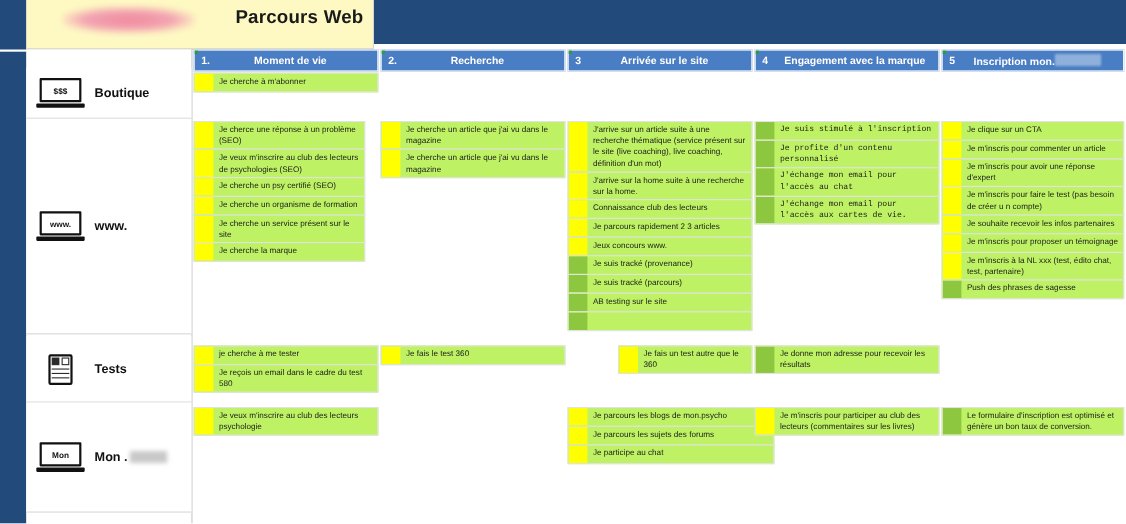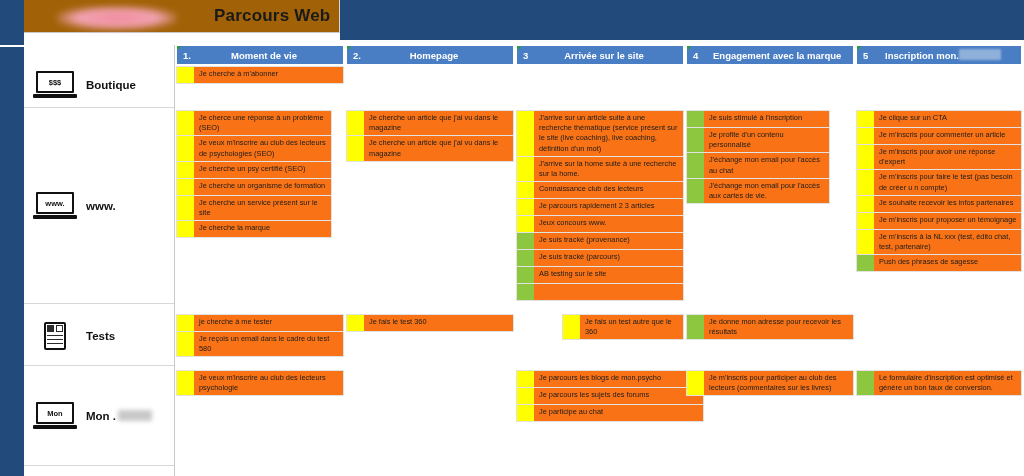--- a/index.html
+++ b/index.html
@@ -21,22 +21,22 @@
     position:absolute; left:0; top:0; width:24px; height:45px;
     background:#224a7a;
   }
   #left-rail{
     position:absolute; left:0; top:47px; width:24px; height:429px;
     background:#224a7a;
   }
 
   
   #title-zone{
-    position:absolute; left:24px; top:0; width:316px; height:33px;
-    background:#a16207; border-bottom:1px solid #c8c8c8;
+    position:absolute; left:24px; top:0; width:316px; height:45px;
+    background:#fef9c3; border-bottom:1px solid #c8c8c8;
     border-right:1px solid #d5d5d5;
   }
   #logo-redaction{
     position:absolute; left:33px; top:6px; width:120px; height:24px;
     background:radial-gradient(ellipse at center,#ef8a9c 0%, #f3a3b2 48%, rgba(255,255,255,0) 78%);
     filter:blur(3px);
   }
   #page-title{
     position:absolute; left:190px; top:6px;
     font-size:17px; font-weight:bold; color:#1a1a1a; letter-spacing:.2px;
@@ -110,21 +110,21 @@
     position:absolute; left:12px; top:3px; width:7px; height:7px;
     border:1px solid #2b2b2b; background:#fff;
   }
   .bookicon .ln{
     position:absolute; left:3px; width:16px; height:1.6px; background:#2b2b2b;
   }
 
   
   .cell{
     position:absolute;
-    background:#f97316;
+    background:#bef264;
     border:1px solid #e2e2e2;
     display:flex;
     overflow:hidden;
   }
   .cell .swatch{ flex:0 0 17px; }
   .cell .txt{
     flex:1; padding:2px 4px 2px 5px;
     font-size:7.4px; line-height:1.38; color:#1b1b1b;
   }
   .grp{ position:absolute; }
@@ -146,21 +146,21 @@
 
 <div id="col-headers">
     <div class="col-header" style="left: 176px; width: 168px;">
       <span class="corner-dot"></span>
       <span class="num">1.</span>
       <span class="lbl">Moment de vie</span>
     </div>
     <div class="col-header" style="left: 346px; width: 168px;">
       <span class="corner-dot"></span>
       <span class="num">2.</span>
-      <span class="lbl">Homepage</span>
+      <span class="lbl">Recherche</span>
     </div>
     <div class="col-header" style="left: 516px; width: 168px;">
       <span class="corner-dot"></span>
       <span class="num">3</span>
       <span class="lbl">Arrivée sur le site</span>
     </div>
     <div class="col-header" style="left: 686px; width: 168px;">
       <span class="corner-dot"></span>
       <span class="num">4</span>
       <span class="lbl">Engagement avec la marque</span>
@@ -286,21 +286,21 @@
         <div class="txt">Je suis tracké (parcours)</div>
       </div>
       <div class="cell" style="position: relative; margin-top: -1px; min-height: 18px;">
         <div class="swatch" style="background: rgb(141, 198, 63);"></div>
         <div class="txt">AB testing sur le site</div>
       </div>
       <div class="cell" style="position: relative; margin-top: -1px; min-height: 18px;">
         <div class="swatch" style="background: rgb(141, 198, 63);"></div>
       </div>
     </div>
-    <div class="grp" style="left: 686px; top: 110px; width: 144px;">
+    <div class="grp" style="left: 686px; top: 110px; width: 168px; font-family: Liberation Mono, monospace;">
       <div class="cell" style="position: relative; margin-top: 0px; min-height: 18px;">
         <div class="swatch" style="background: rgb(141, 198, 63);"></div>
         <div class="txt">Je suis stimulé à l'inscription</div>
       </div>
       <div class="cell" style="position: relative; margin-top: -1px; min-height: 18px;">
         <div class="swatch" style="background: rgb(141, 198, 63);"></div>
         <div class="txt">Je profite d'un contenu personnalisé</div>
       </div>
       <div class="cell" style="position: relative; margin-top: -1px; min-height: 18px;">
         <div class="swatch" style="background: rgb(141, 198, 63);"></div>

